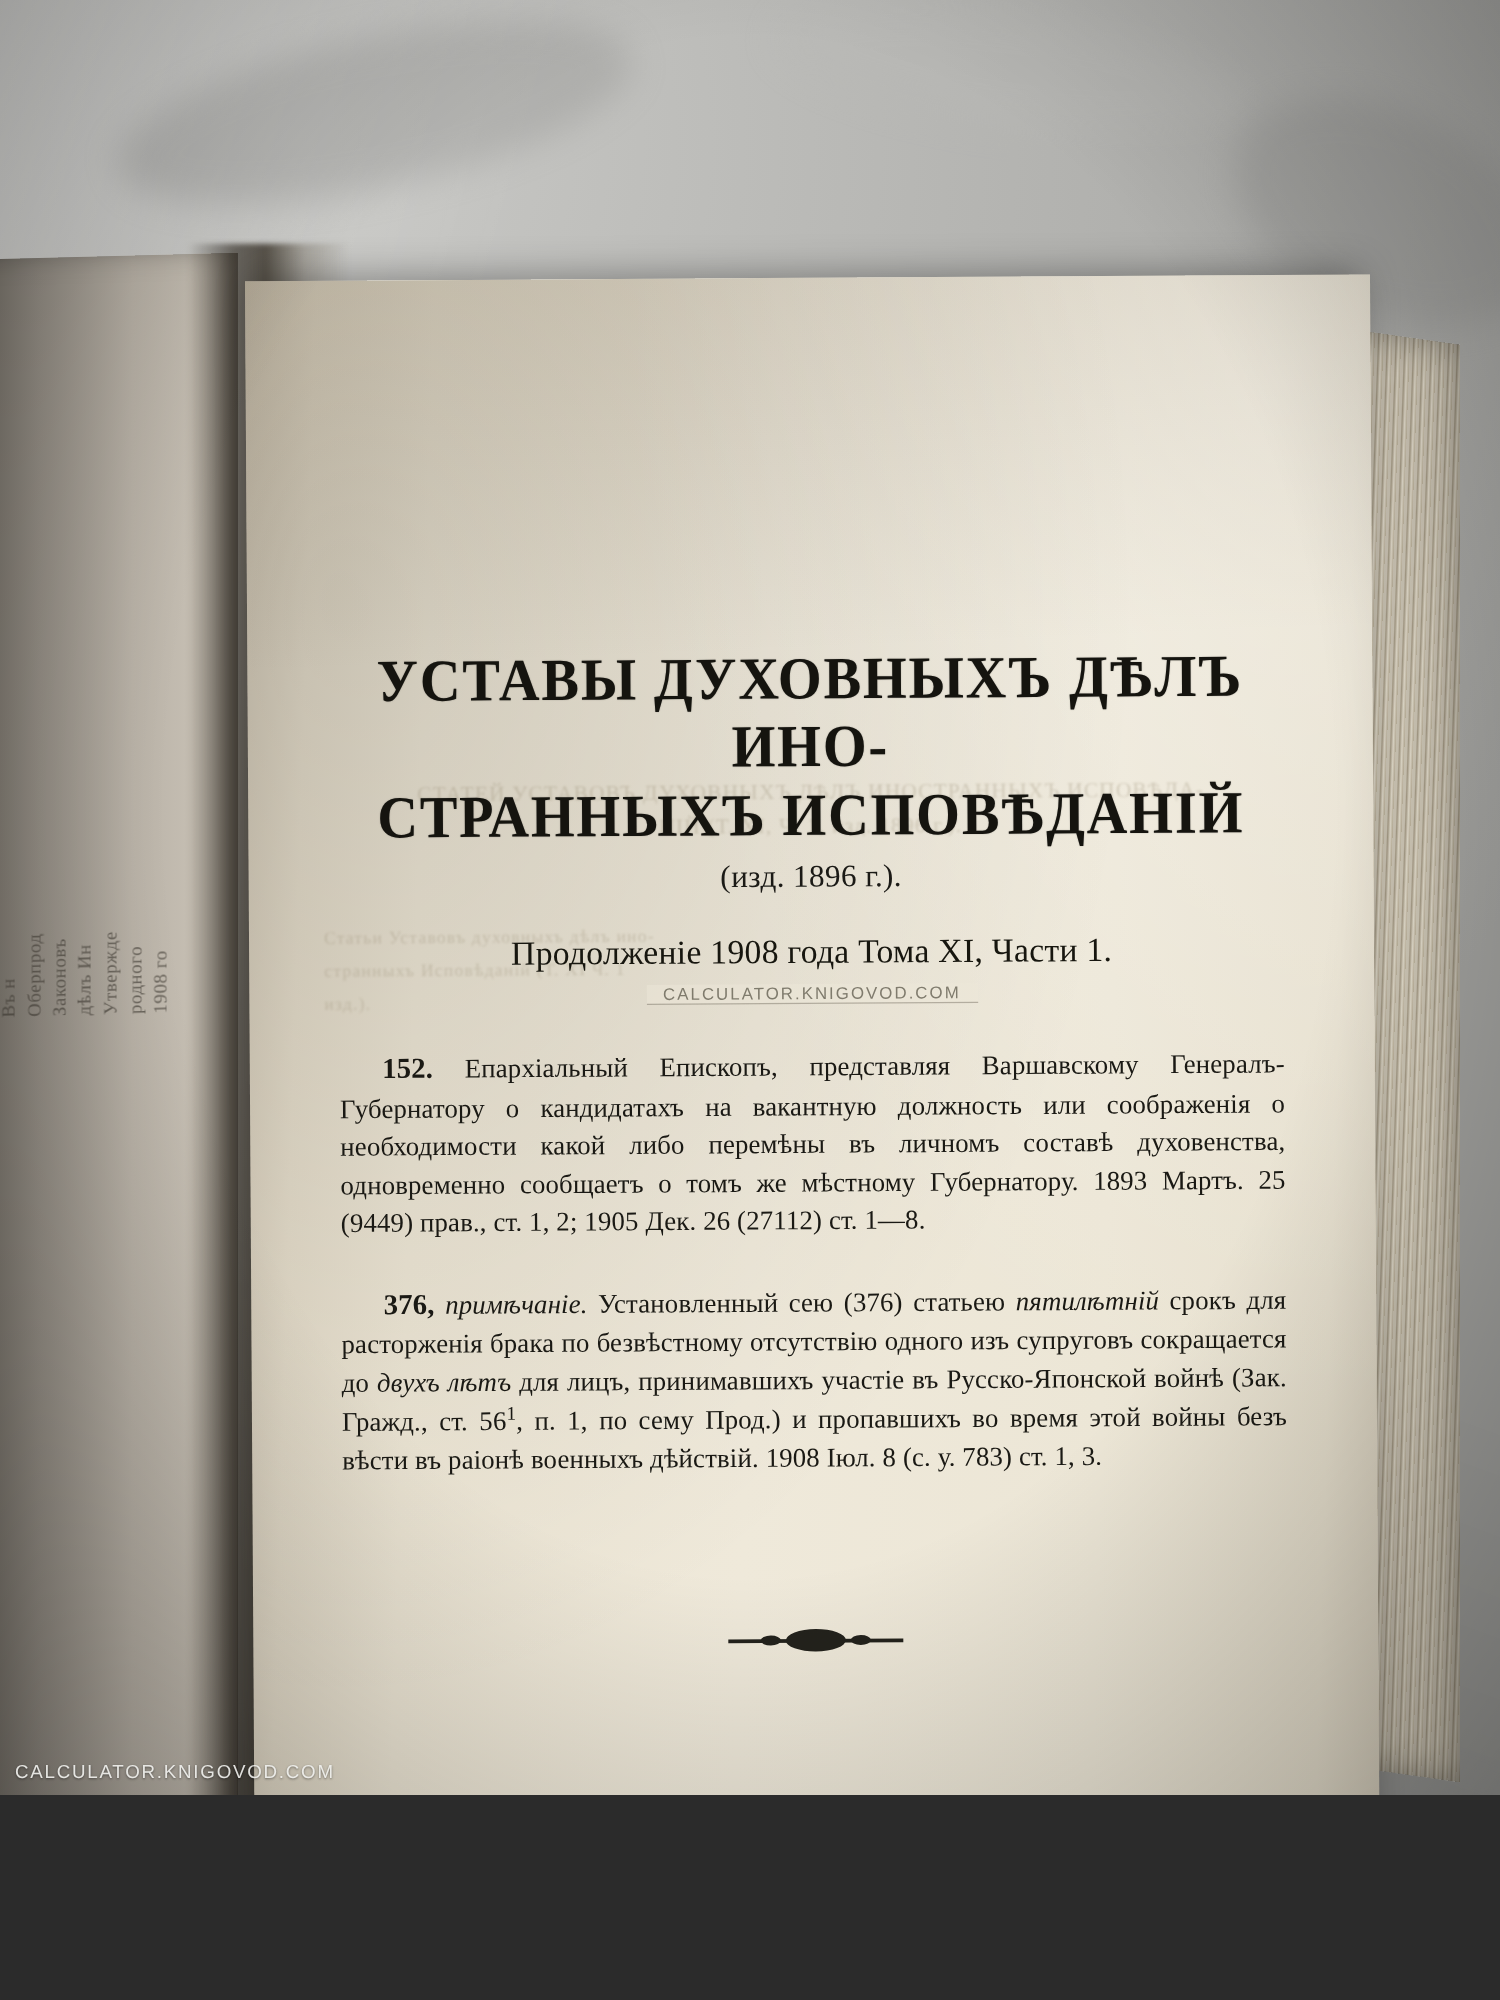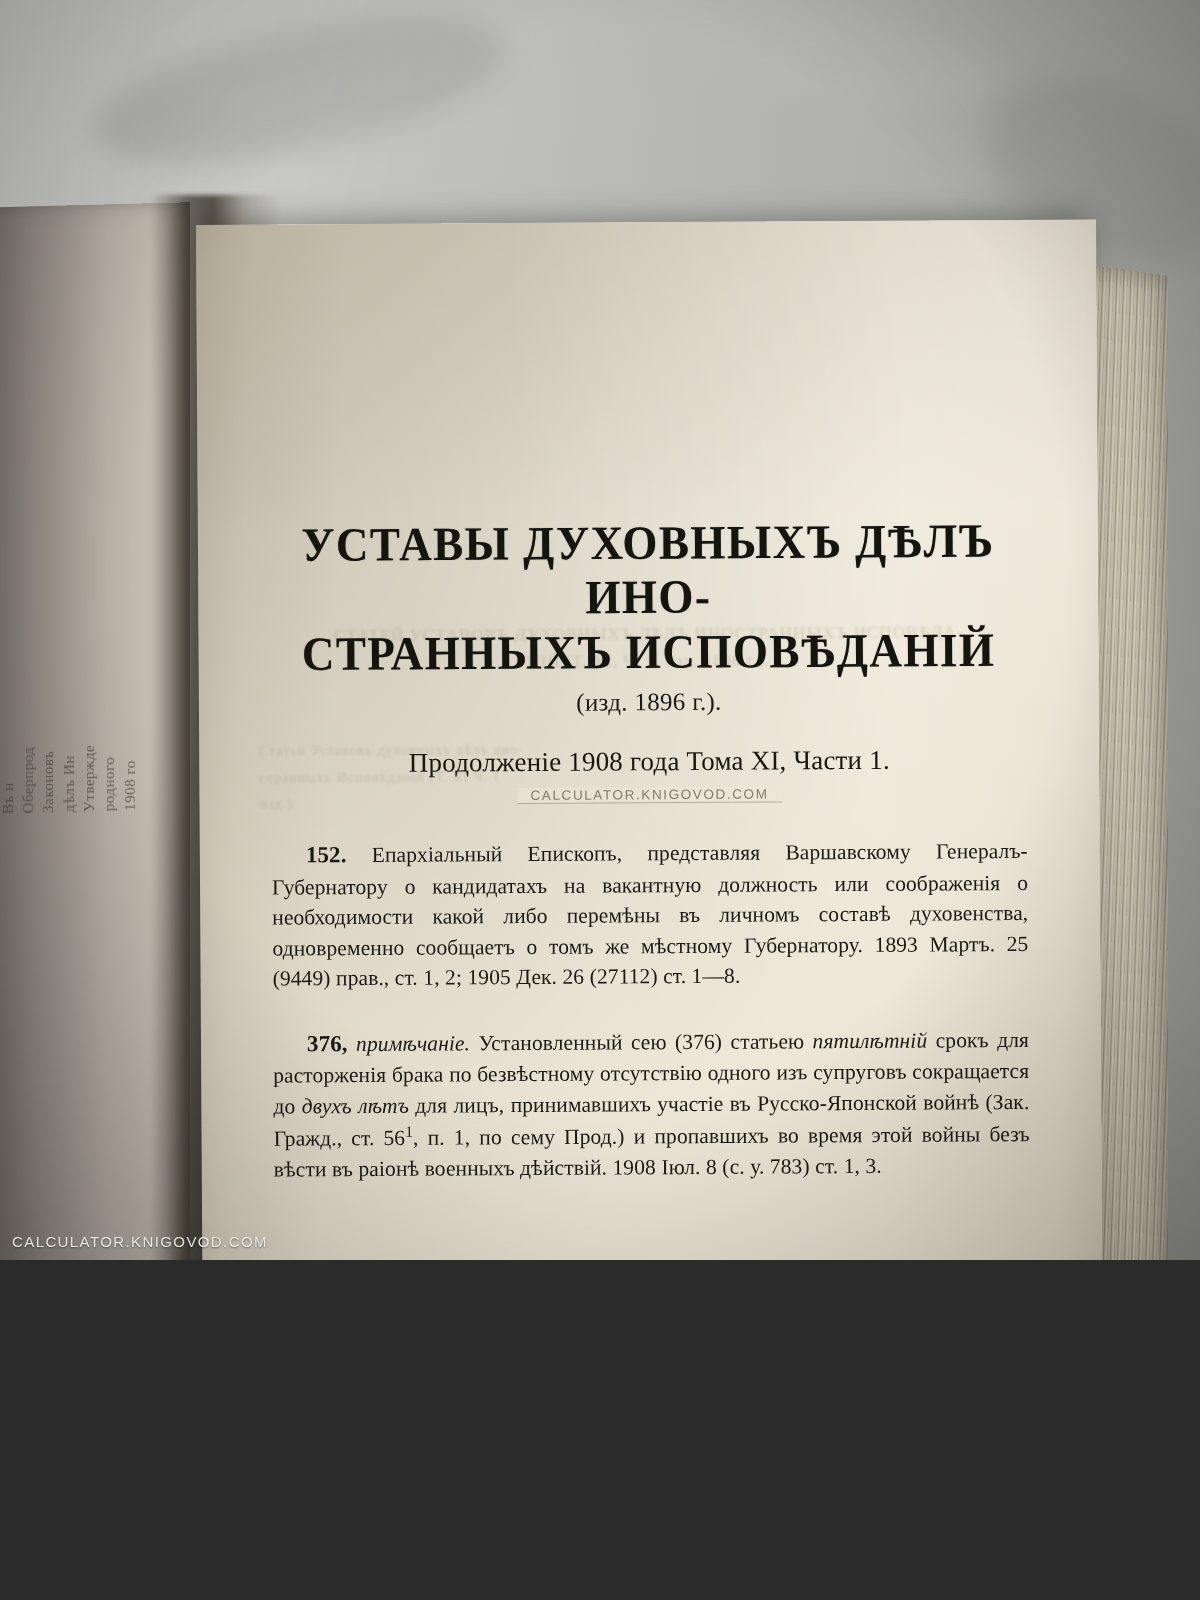--- a/index.html
+++ b/index.html
@@ -3,21 +3,21 @@
 <meta charset="utf-8">
 <style>
   html, body {
     margin: 0;
     padding: 0;
     background: #2b2b2b;
   }
   #page {
     position: relative;
     width: 1200px;
-    height: 1260px;
+    height: 1436px;
     overflow: hidden;
     background: #9a9a98;
     font-family: "Liberation Serif", serif;
   }
   
   .surface {
     position: absolute;
     inset: 0;
     background:
       radial-gradient(circle at 20% 8%, #c9c9c6 0%, #b4b4b1 35%, #a0a09d 70%),

